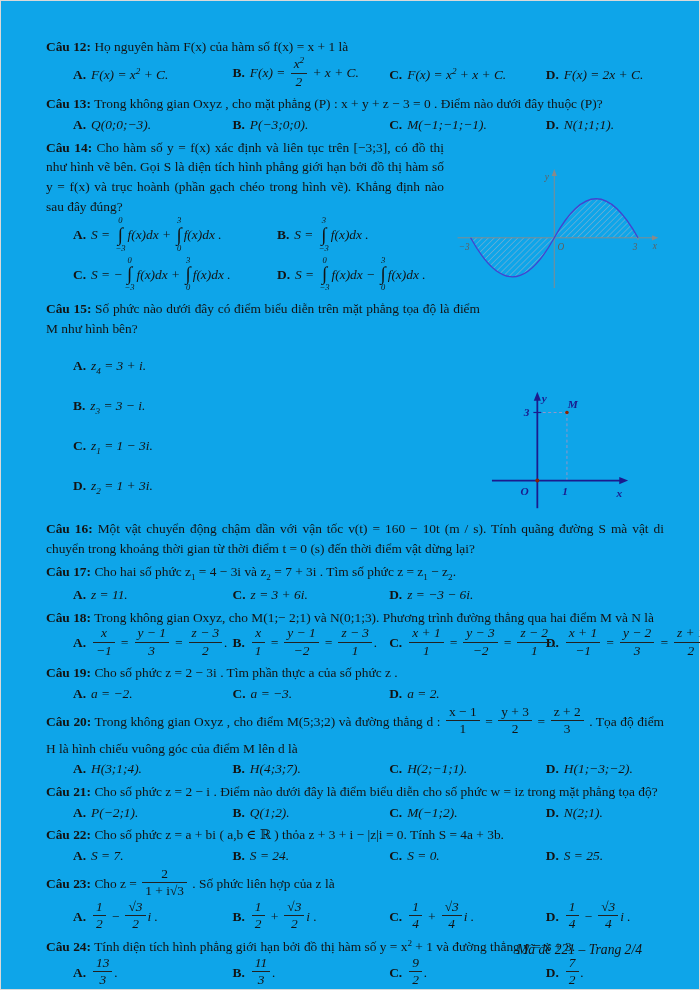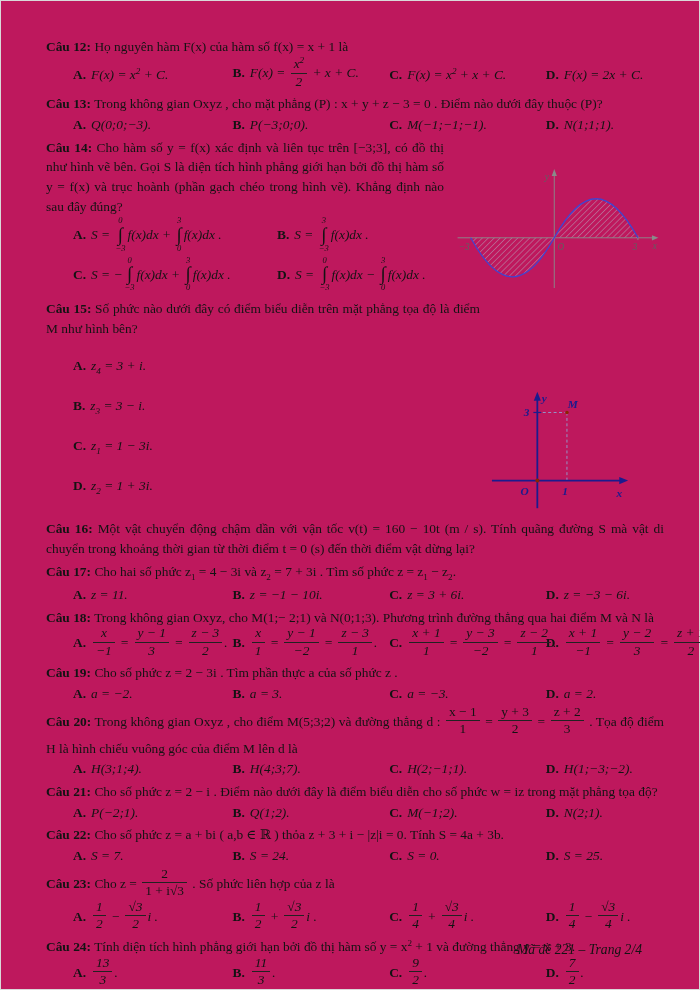--- a/index.html
+++ b/index.html
@@ -1,17 +1,17 @@
 <!DOCTYPE html>
 <html><head>
 <meta charset="utf-8">
 <style>
   html,body{margin:0;padding:0;background:#fff;}
   .page{
-    position:relative;width:700px;height:990px;box-sizing:border-box;background:#be185d;
+    position:relative;width:700px;height:990px;box-sizing:border-box;background:#0ea5e9;
     padding:37px 36px 0 46px;
     font-family:"Liberation Serif","DejaVu Serif",serif;
     font-size:13.4px;line-height:1.47;color:#131313;
     overflow:hidden;box-shadow:inset 0 0 0 1px #d9d9d9;
   }
   .q{margin:0 0 3px 0;}
   .q-num{font-weight:700;}
   .q-text{text-align:justify;}
   .opts{padding-left:27px;margin:1px 0 2px 0;}
   .opts.row{display:grid;grid-template-columns:27% 26.5% 26.5% 20%;align-items:center;}
@@ -122,39 +122,37 @@
             </svg></div>
         </div>
       </div>
       <div class="q">
         <div class="q-text"><b class="q-num">Câu 16:</b> <span>Một vật chuyển động chậm dần với vận tốc v(t) = 160 − 10t (m / s). Tính quãng đường S mà vật di chuyển trong khoảng thời gian từ thời điểm t = 0 (s) đến thời điểm vật dừng lại?</span></div>
       </div>
       <div class="q">
         <div class="q-text"><b class="q-num">Câu 17:</b> <span>Cho hai số phức z<sub>1</sub> = 4 − 3i và z<sub>2</sub> = 7 + 3i . Tìm số phức z = z<sub>1</sub> − z<sub>2</sub>.</span></div>
         <div class="opts row">
           <span class="opt"><b class="opt-k">A.</b><span class="opt-t">z = 11.</span></span>
-          <span class="opt"><b class="opt-k">B.</b><span class="opt-t">z = −1 − 10i.</span></span>
           <span class="opt"><b class="opt-k">C.</b><span class="opt-t">z = 3 + 6i.</span></span>
           <span class="opt"><b class="opt-k">D.</b><span class="opt-t">z = −3 − 6i.</span></span>
         </div>
       </div>
       <div class="q">
         <div class="q-text"><b class="q-num">Câu 18:</b> <span>Trong không gian Oxyz, cho M(1;− 2;1) và N(0;1;3). Phương trình đường thẳng qua hai điểm M và N là</span></div>
         <div class="opts row">
           <span class="opt"><b class="opt-k">A.</b><span class="opt-t"><span class="frac"><span class="fn">x</span><span class="fd">−1</span></span> = <span class="frac"><span class="fn">y − 1</span><span class="fd">3</span></span> = <span class="frac"><span class="fn">z − 3</span><span class="fd">2</span></span>.</span></span>
           <span class="opt"><b class="opt-k">B.</b><span class="opt-t"><span class="frac"><span class="fn">x</span><span class="fd">1</span></span> = <span class="frac"><span class="fn">y − 1</span><span class="fd">−2</span></span> = <span class="frac"><span class="fn">z − 3</span><span class="fd">1</span></span>.</span></span>
           <span class="opt"><b class="opt-k">C.</b><span class="opt-t"><span class="frac"><span class="fn">x + 1</span><span class="fd">1</span></span> = <span class="frac"><span class="fn">y − 3</span><span class="fd">−2</span></span> = <span class="frac"><span class="fn">z − 2</span><span class="fd">1</span></span>.</span></span>
           <span class="opt"><b class="opt-k">D.</b><span class="opt-t"><span class="frac"><span class="fn">x + 1</span><span class="fd">−1</span></span> = <span class="frac"><span class="fn">y − 2</span><span class="fd">3</span></span> = <span class="frac"><span class="fn">z + 1</span><span class="fd">2</span></span>.</span></span>
         </div>
       </div>
       <div class="q">
         <div class="q-text"><b class="q-num">Câu 19:</b> <span>Cho số phức z = 2 − 3i . Tìm phần thực a của số phức z .</span></div>
         <div class="opts row">
           <span class="opt"><b class="opt-k">A.</b><span class="opt-t">a = −2.</span></span>
-          <span class="opt"><b class="opt-k">B.</b><span class="opt-t">a = 3.</span></span>
           <span class="opt"><b class="opt-k">C.</b><span class="opt-t">a = −3.</span></span>
           <span class="opt"><b class="opt-k">D.</b><span class="opt-t">a = 2.</span></span>
         </div>
       </div>
       <div class="q">
         <div class="q-text"><b class="q-num">Câu 20:</b> <span>Trong không gian Oxyz , cho điểm M(5;3;2) và đường thẳng d : <span class="frac"><span class="fn">x − 1</span><span class="fd">1</span></span> = <span class="frac"><span class="fn">y + 3</span><span class="fd">2</span></span> = <span class="frac"><span class="fn">z + 2</span><span class="fd">3</span></span> . Tọa độ điểm H là hình chiếu vuông góc của điểm M lên d là</span></div>
         <div class="opts row">
           <span class="opt"><b class="opt-k">A.</b><span class="opt-t">H(3;1;4).</span></span>
           <span class="opt"><b class="opt-k">B.</b><span class="opt-t">H(4;3;7).</span></span>
           <span class="opt"><b class="opt-k">C.</b><span class="opt-t">H(2;−1;1).</span></span>

